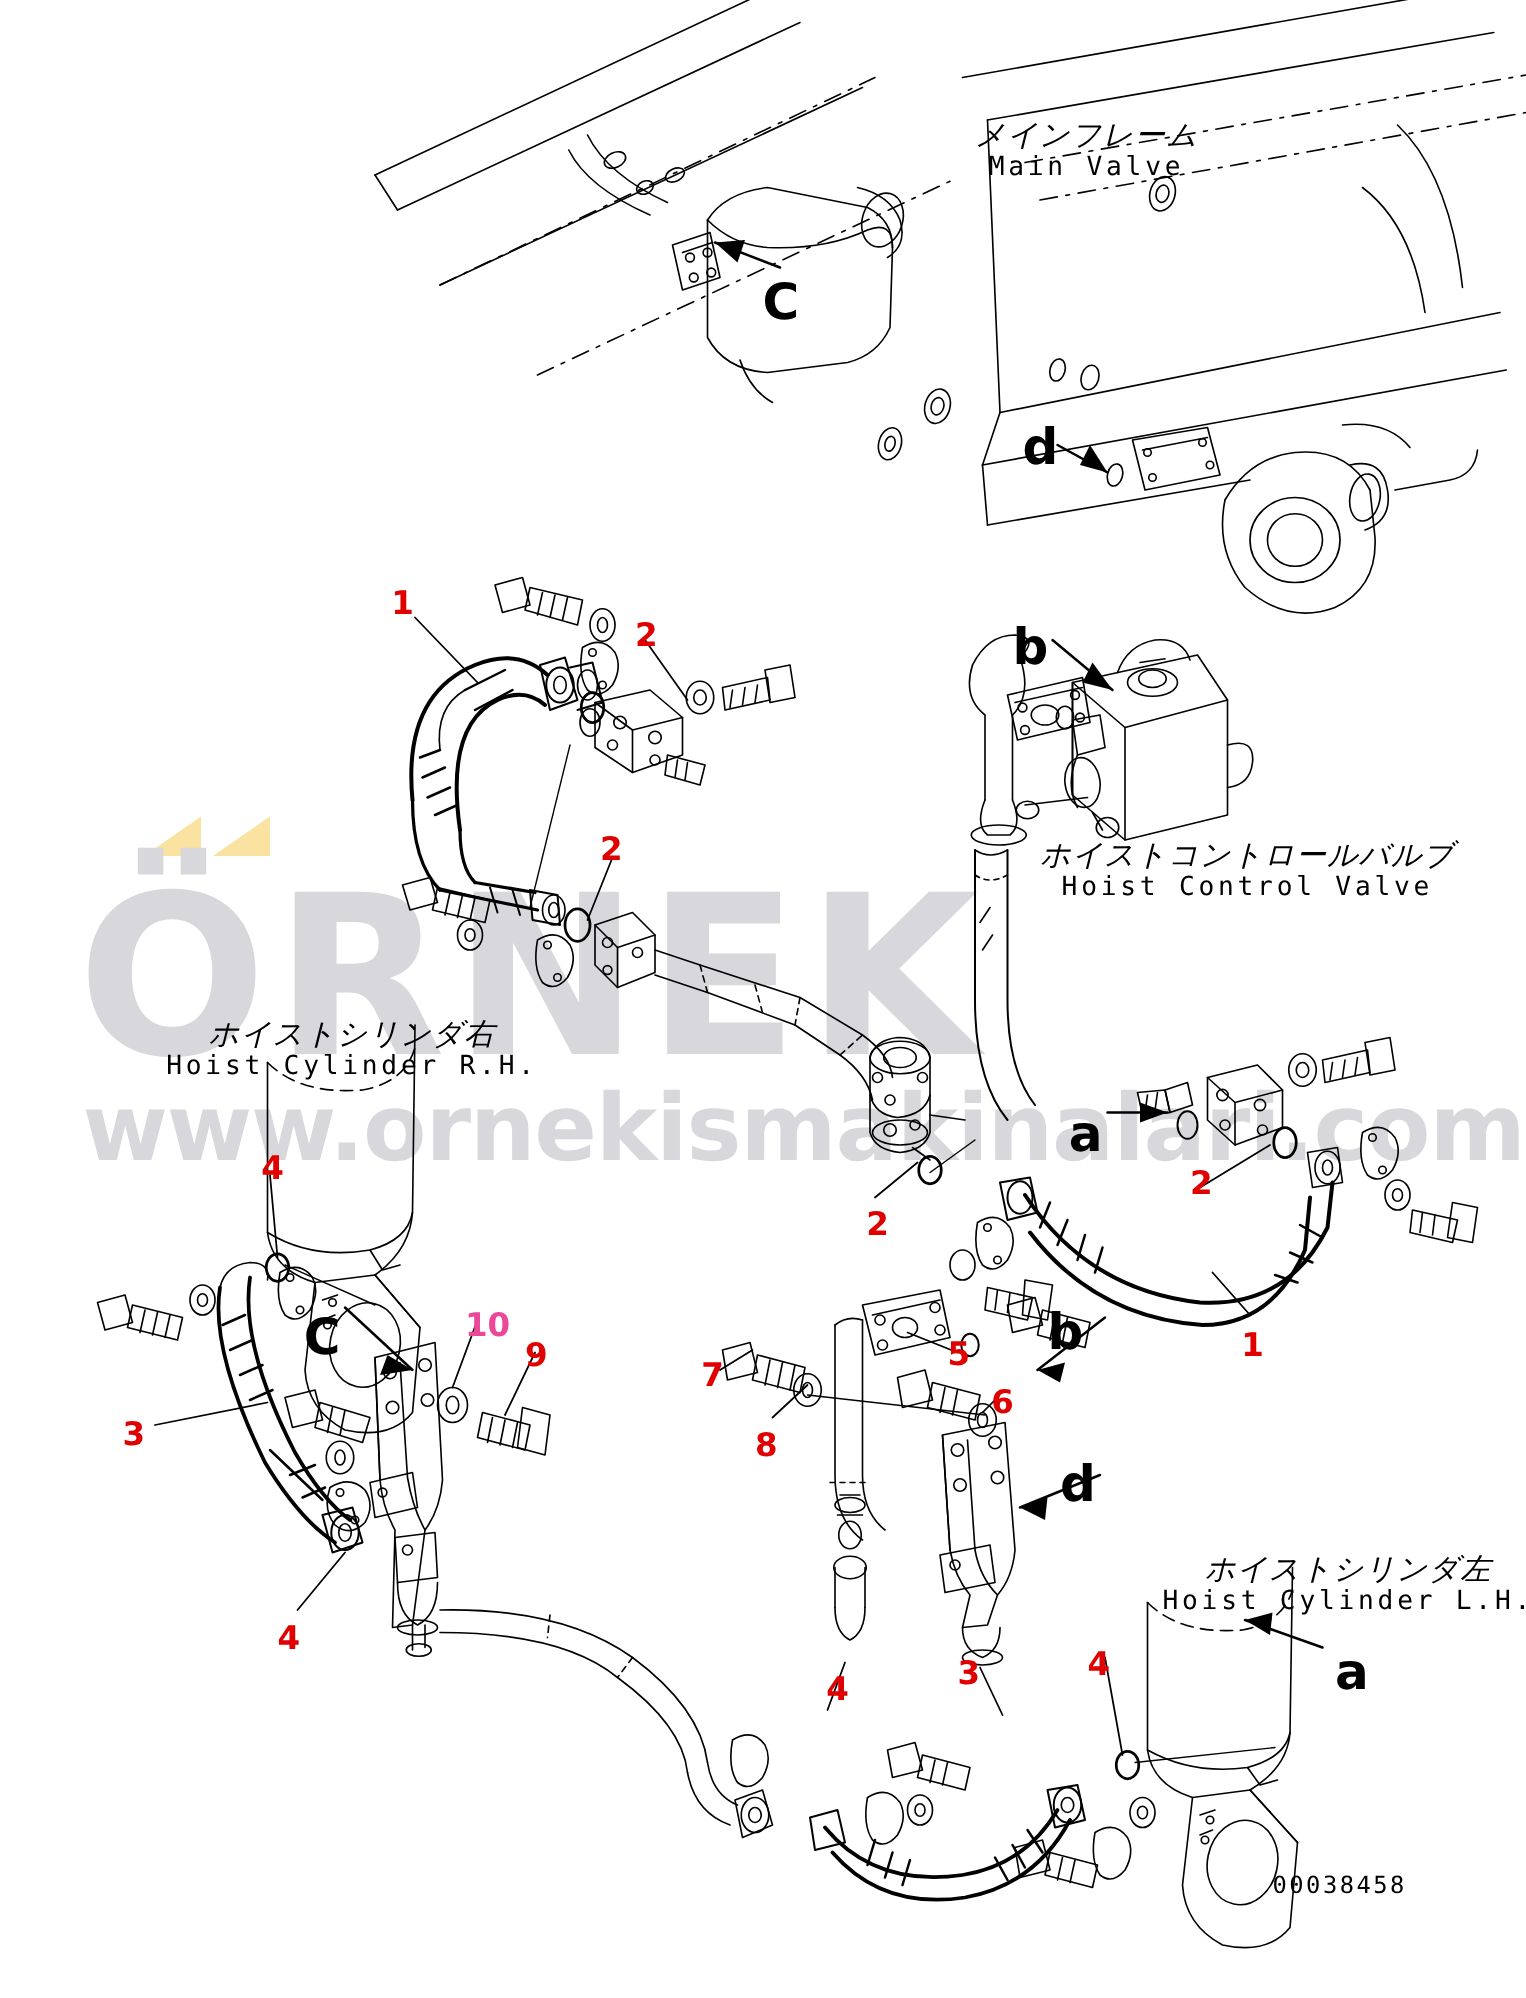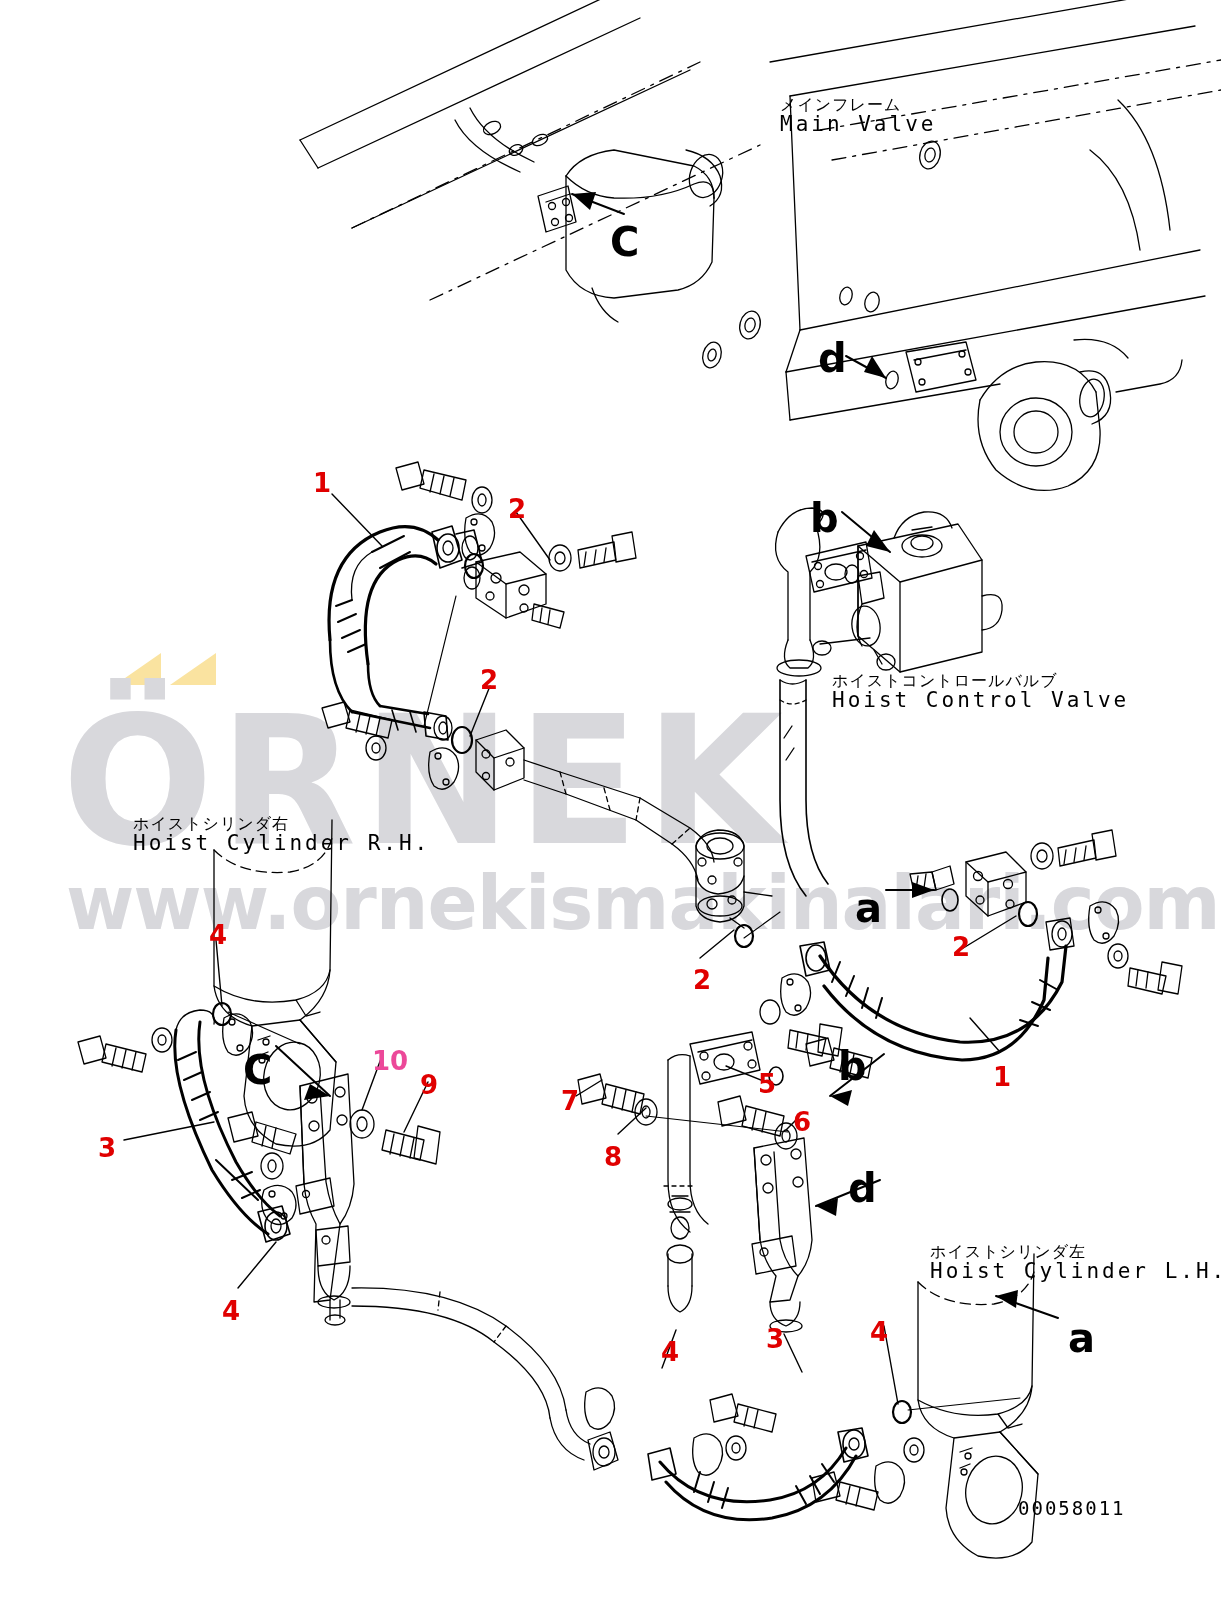--- a/index.html
+++ b/index.html
@@ -19,21 +19,21 @@
     letter-spacing:-2px;white-space:nowrap;user-select:none;
   }
   #wm-ornek{left:62px;top:678px;font-size:178px;letter-spacing:6px;}
   #wm-url{left:66px;top:860px;font-size:74px;letter-spacing:-1px;}
   .wm-tri{position:absolute;width:46px;height:32px;background:#fae3a0;}
   #wm-tri1{left:115px;top:653px;clip-path:polygon(0 100%,100% 0,100% 100%);}
   #wm-tri2{left:170px;top:653px;clip-path:polygon(0 100%,100% 0,100% 100%);}
 
   
   .lbl{position:absolute;white-space:nowrap;color:#000;line-height:1.08;}
-  .lbl .jp{font-size:16px;letter-spacing:1px;display:block;text-align:left;}
+  .lbl .jp{font-size:24px;letter-spacing:1px;display:block;text-align:center;font-style:italic;}
   .lbl .en{font-size:21px;letter-spacing:3px;display:block;text-align:center;
            font-family:"DejaVu Sans Mono","Liberation Mono",monospace;}
   .callout{position:absolute;color:#e00000;font-size:26px;font-weight:bold;
            font-family:"DejaVu Sans","Liberation Sans",sans-serif;}
   .refletter{position:absolute;color:#000;font-size:40px;font-weight:bold;
              font-family:"DejaVu Sans","Liberation Sans",sans-serif;line-height:1;}
   #drawing-no{position:absolute;left:1018px;top:1497px;color:#000;font-size:19px;
               letter-spacing:2px;font-family:"DejaVu Sans Mono","Liberation Mono",monospace;}
 </style>
 </head>
@@ -618,15 +618,15 @@
       <div class="refletter" style="left: 610px; top: 222px;">C</div>
       <div class="refletter" style="left: 818px; top: 338px;">d</div>
       <div class="refletter" style="left: 810px; top: 498px;">b</div>
       <div class="refletter" style="left: 855px; top: 888px;">a</div>
       <div class="refletter" style="left: 243px; top: 1050px;">C</div>
       <div class="refletter" style="left: 838px; top: 1046px;">b</div>
       <div class="refletter" style="left: 848px; top: 1168px;">d</div>
       <div class="refletter" style="left: 1068px; top: 1318px;">a</div>
     </div>
 
-  <div id="drawing-no">00058011</div>
+  <div id="drawing-no">00038458</div>
 
 </div>
 
 </body></html>

